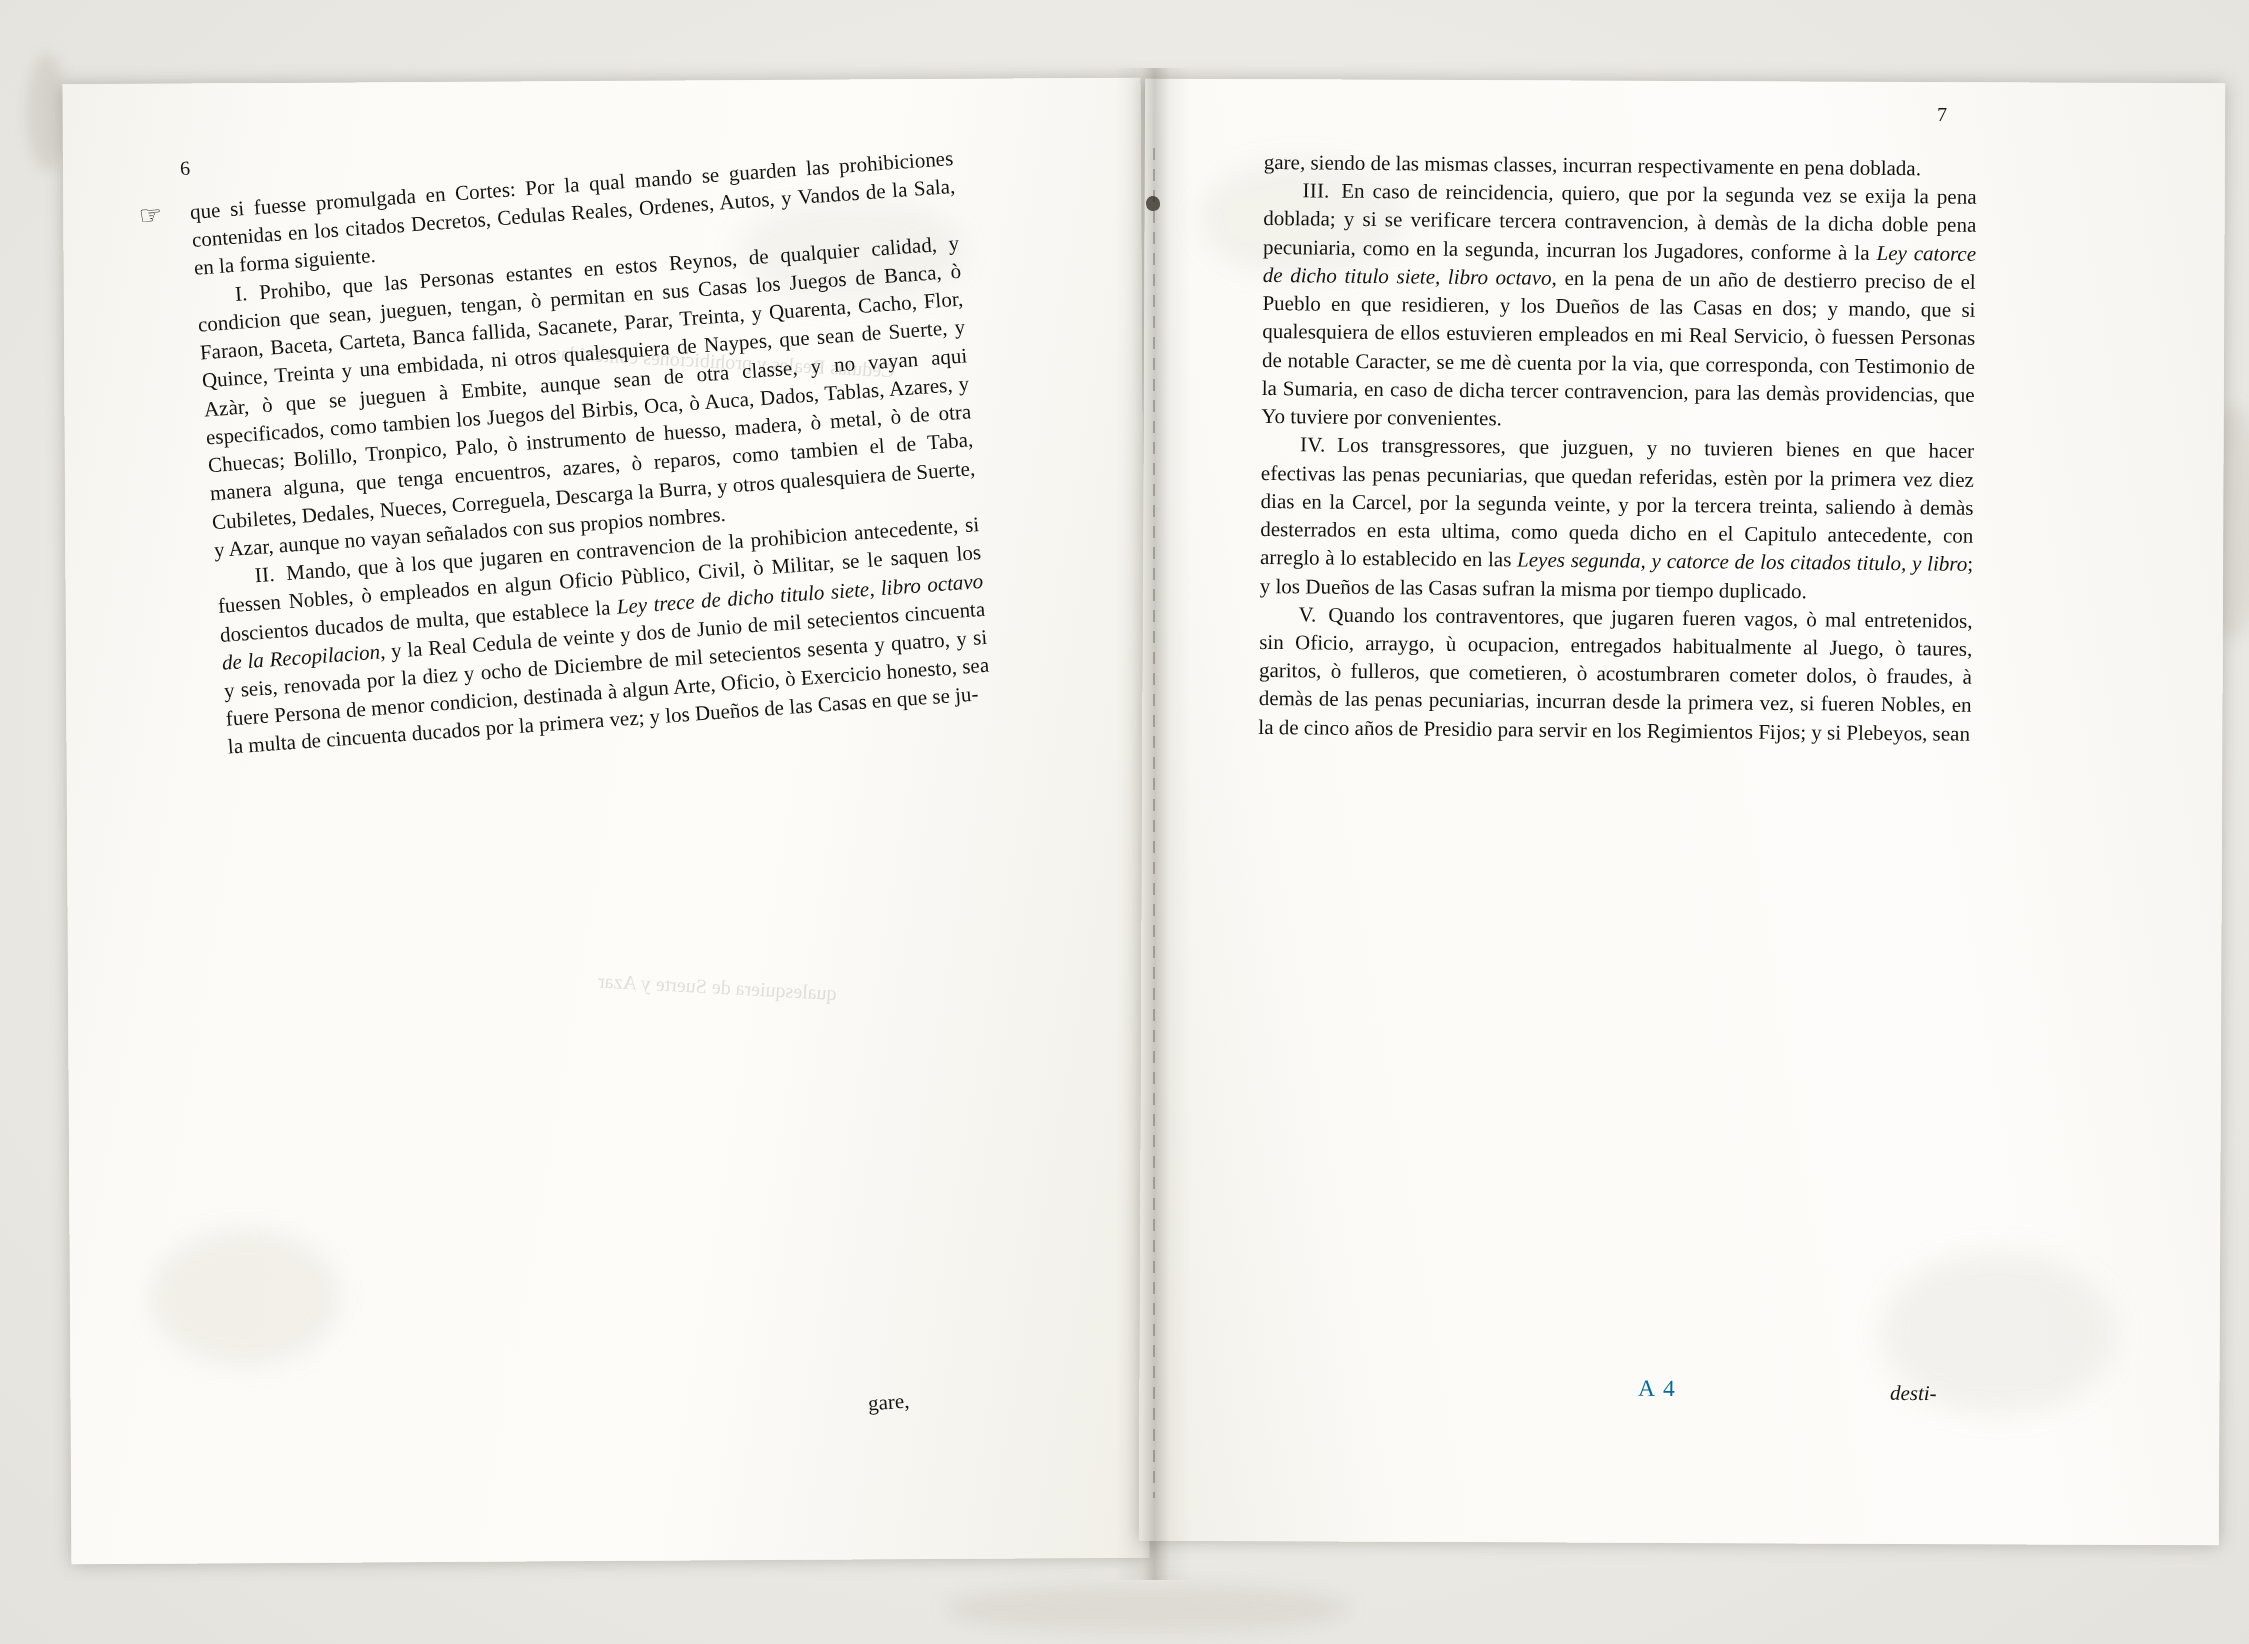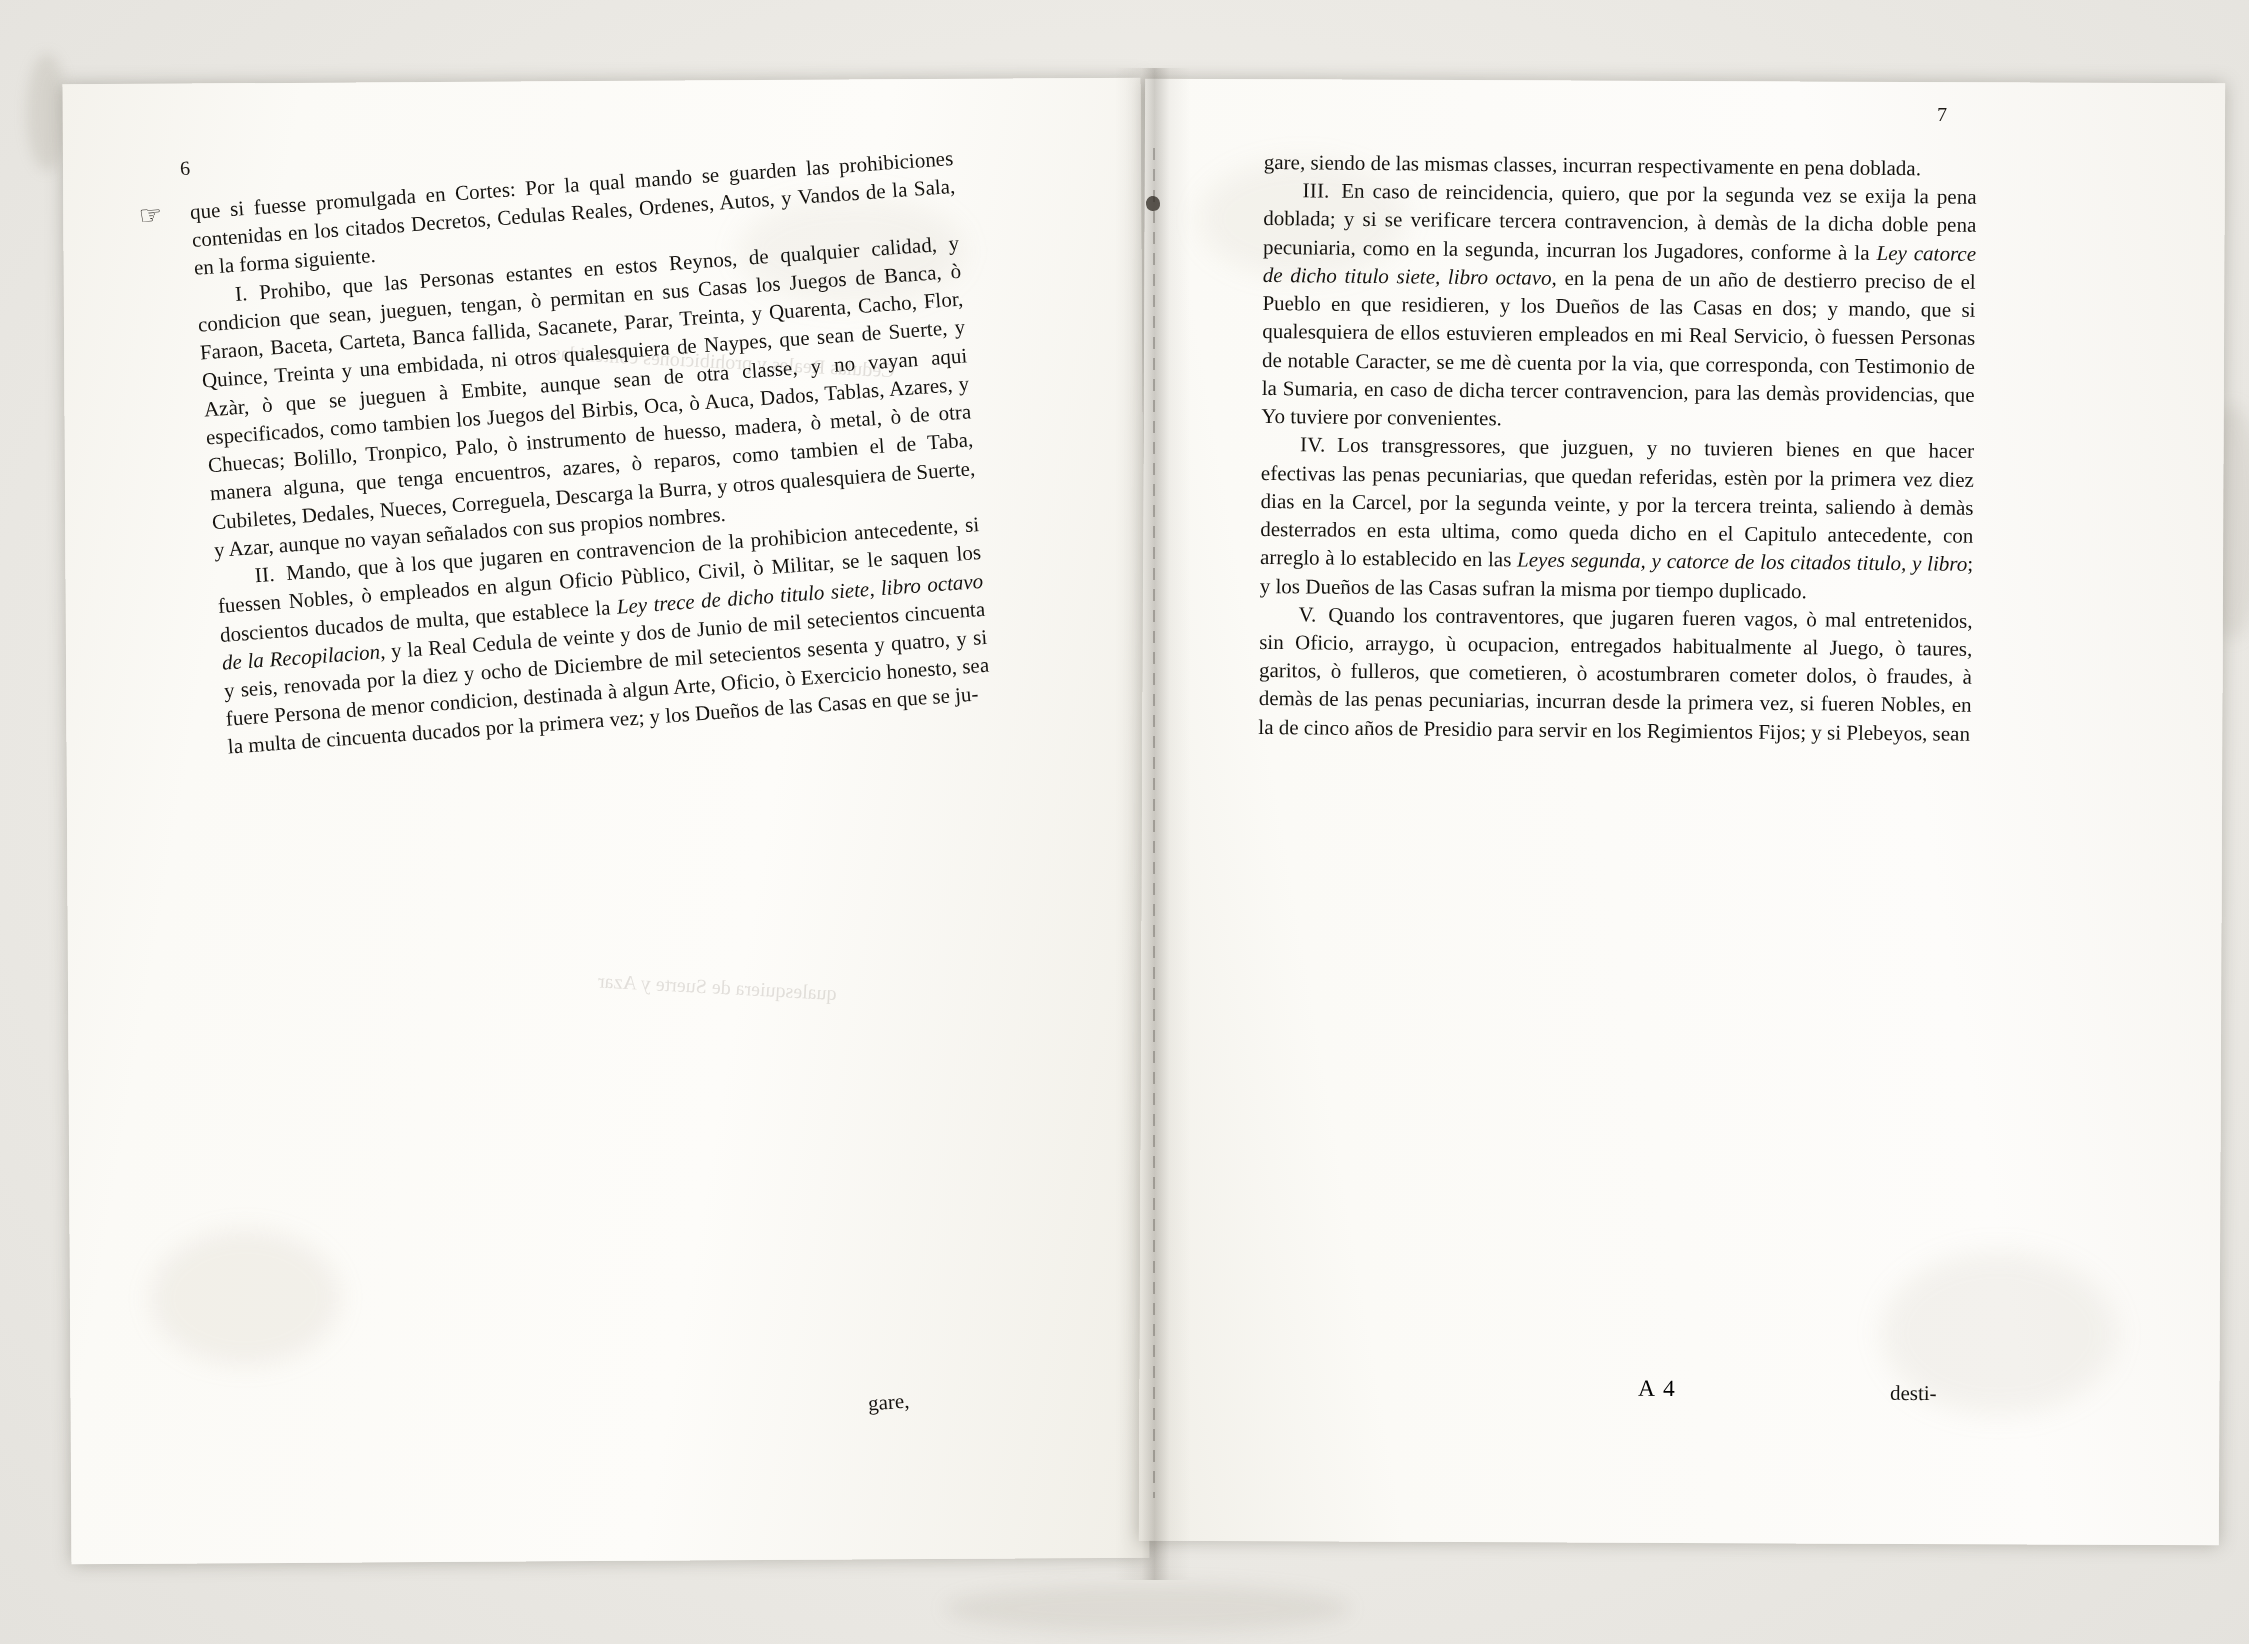--- a/index.html
+++ b/index.html
@@ -157,30 +157,31 @@
     line-height: 1;
   }
 
   
   #signature-mark {
     position: absolute;
     left: 1638px;
     top: 1375px;
     font-size: 23.4px;
     letter-spacing: 1.8px;
-    color: #000000;
+    color: #0369a1;
     transform: rotate(0.5deg);
   }
   #catchword-right {
     position: absolute;
     left: 1890px;
     top: 1381px;
     font-size: 21px;
     color: #161310;
     transform: rotate(0.5deg);
+    font-style: italic;
   }
   #catchword-left {
     position: absolute;
     left: 868px;
     top: 1390px;
     font-size: 21px;
     color: #161310;
     transform: rotate(-4deg);
   }
 

